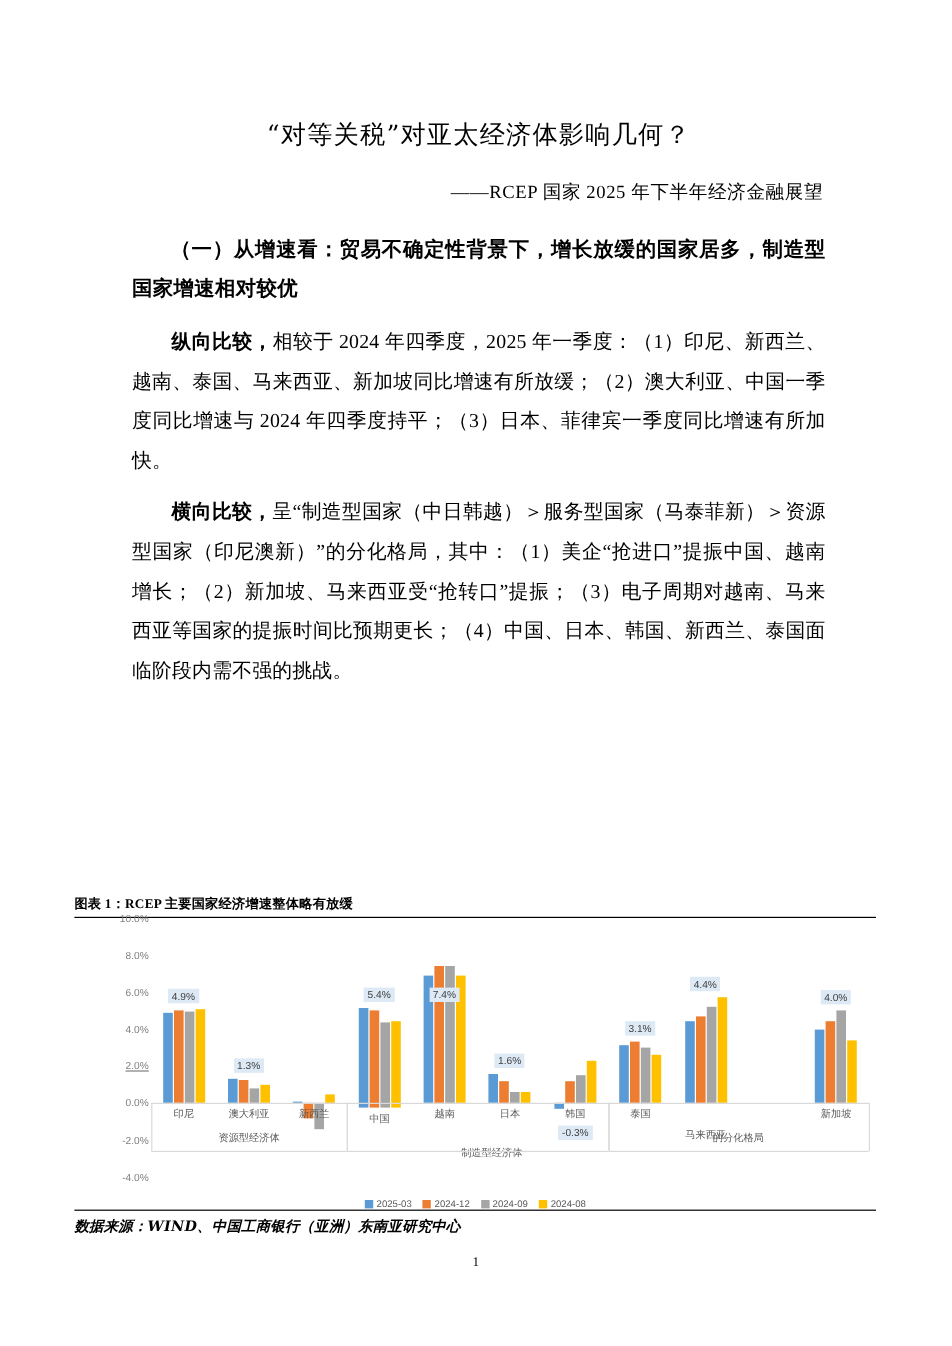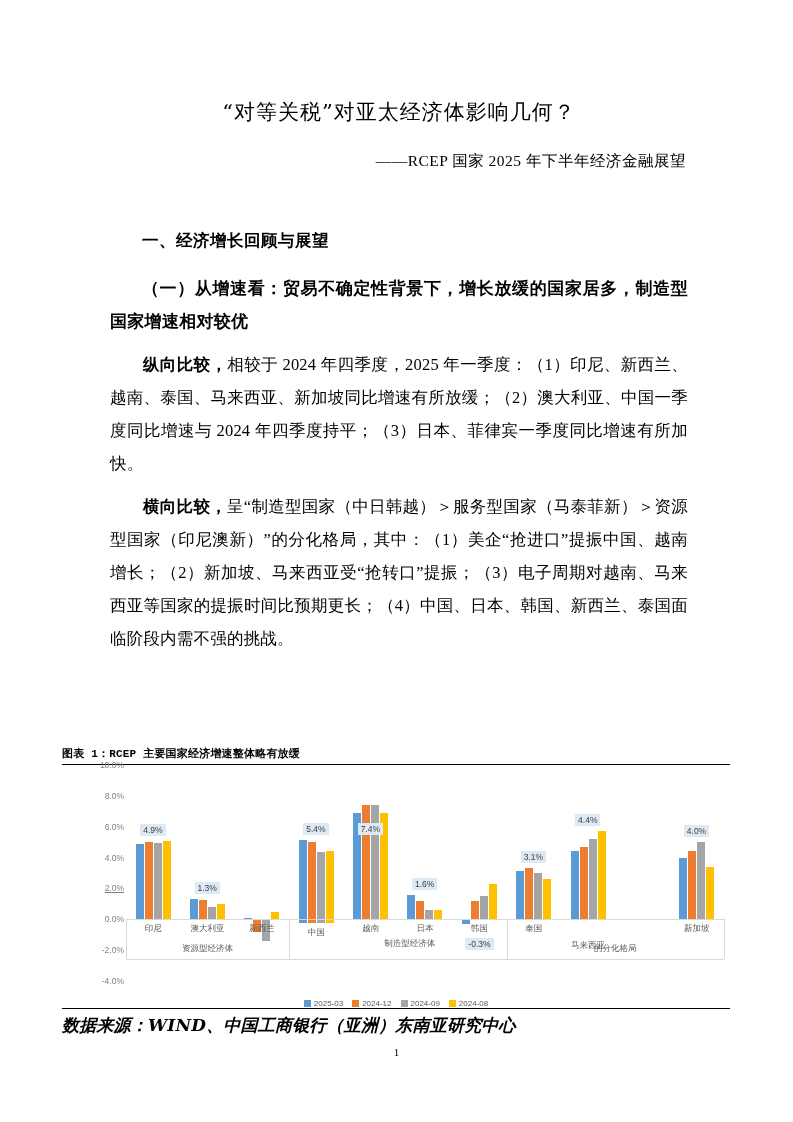--- a/index.html
+++ b/index.html
@@ -79,21 +79,21 @@
   }
 
   
   .figure {
     position: absolute;
     left: 62px;
     top: 746px;
     width: 668px;
   }
   .fig-title {
-    font-family: Liberation Mono, monospace;
+    font-family: Liberation Serif, serif;
     font-size: 11px;
     font-weight: bold;
     letter-spacing: 0.2px;
     padding-bottom: 3px;
   }
   .rule {
     border: 0;
     border-top: 1px solid #000;
     margin: 0;
   }
@@ -183,21 +183,21 @@
     font-family: "Liberation Sans", sans-serif;
     font-size: 8px;
     color: #595959;
   }
   .legend-item { display: flex; align-items: center; gap: 3px; }
   .legend-swatch { width: 7px; height: 7px; display: inline-block; }
   .fig-source {
     font-family: "DejaVu Serif", "Liberation Serif", serif;
     font-style: italic;
     font-weight: bold;
-    font-size: 17px;
+    font-size: 12px;
     padding-top: 5px;
     letter-spacing: 0.2px;
   }
   .pagenum {
     position: absolute;
     left: 0; right: 0;
     top: 1046px;
     text-align: center;
     font-family: "Liberation Serif", serif;
     font-size: 11px;
@@ -206,21 +206,20 @@
 </style>
 </head>
 <body>
 
 <div class="page">
 
   <div class="content">
     <h1 class="doc-title">“对等关税”对亚太经济体影响几何？</h1>
     <div class="doc-subtitle">——RCEP 国家 2025 年下半年经济金融展望</div>
 
-    <div class="h1-sec">一、经济增长回顾与展望</div>
     <div class="h2-sec">（一）从增速看：贸易不确定性背景下，增长放缓的国家居多，制造型国家增速相对较优</div>
 
     <p class="para"><b>纵向比较，</b><span>相较于 2024 年四季度，2025 年一季度：（1）印尼、新西兰、越南、泰国、马来西亚、新加坡同比增速有所放缓；（2）澳大利亚、中国一季度同比增速与 2024 年四季度持平；（3）日本、菲律宾一季度同比增速有所加快。</span></p>
 
     <p class="para"><b>横向比较，</b><span>呈“制造型国家（中日韩越）＞服务型国家（马泰菲新）＞资源型国家（印尼澳新）”的分化格局，其中：（1）美企“抢进口”提振中国、越南增长；（2）新加坡、马来西亚受“抢转口”提振；（3）电子周期对越南、马来西亚等国家的提振时间比预期更长；（4）中国、日本、韩国、新西兰、泰国面临阶段内需不强的挑战。</span></p>
   </div>
 
   <div class="figure">
     <div class="fig-title">图表 1：RCEP 主要国家经济增速整体略有放缓</div>
     <hr class="rule">
@@ -333,21 +332,21 @@
                 <div class="bar" title="2024-09 新加坡 5%" style="position: absolute; left: 27.6818px; width: 8px; height: 77.1429px; background: rgb(165, 165, 165); top: 77.1429px;"></div>
                 <div class="bar" title="2024-06 新加坡 3.4%" style="position: absolute; left: 36.6818px; width: 8px; height: 52.4571px; background: rgb(255, 192, 0); top: 101.829px;"></div>
               </div>
               <div class="dlabel" style="top: 60.1429px; left: 14.1818px;">4.0%</div>
               <div class="cat-label" style="top: 158.286px;">新加坡</div>
             </div>
             <div class="grouplabel" style="left: 0px; width: 163.091px; top: 178.286px;">资源型经济体</div>
             <div class="group-sep" style="left: 0px; top: 154.286px; height: 40px;"></div>
             <div class="group-sep" style="left: 163.091px; top: 154.286px; height: 40px;"></div>
             <div class="axis-line" style="left: 0px; width: 163.091px; top: 194.286px;"></div>
-            <div class="grouplabel" style="left: 163.091px; width: 217.455px; top: 173px; padding-left: 12px;">制造型经济体</div>
+            <div class="grouplabel" style="left: 163.091px; width: 217.455px; top: 190px; padding-left: 12px;">制造型经济体</div>
             <div class="group-sep" style="left: 163.091px; top: 154.286px; height: 40px;"></div>
             <div class="group-sep" style="left: 380.545px; top: 154.286px; height: 40px;"></div>
             <div class="axis-line" style="left: 163.091px; width: 217.455px; top: 194.286px;"></div>
             <div class="grouplabel" style="left: 380.545px; width: 217.455px; top: 178.286px;">的分化格局</div>
             <div class="group-sep" style="left: 380.545px; top: 154.286px; height: 40px;"></div>
             <div class="group-sep" style="left: 598px; top: 154.286px; height: 40px;"></div>
             <div class="axis-line" style="left: 380.545px; width: 217.455px; top: 194.286px;"></div>
           </div>
       <div class="axis-line" style="top: 154.286px;"></div>
         </div>

